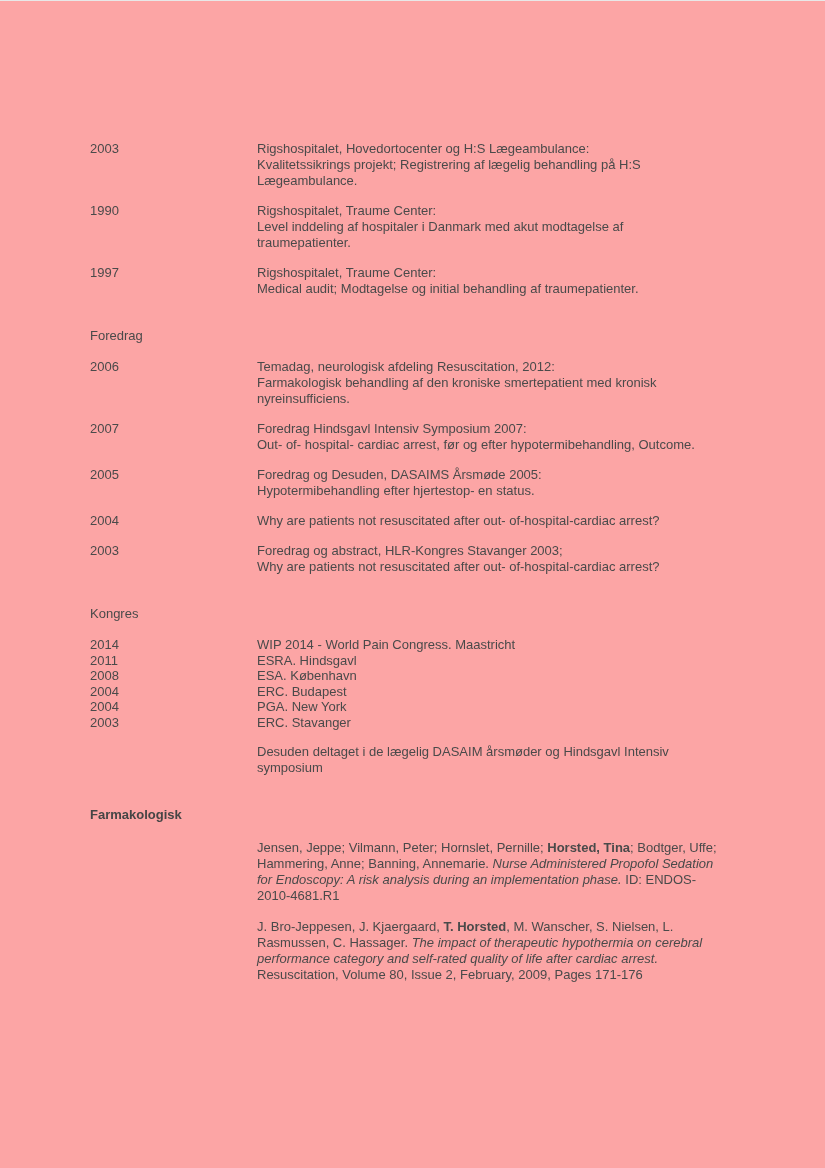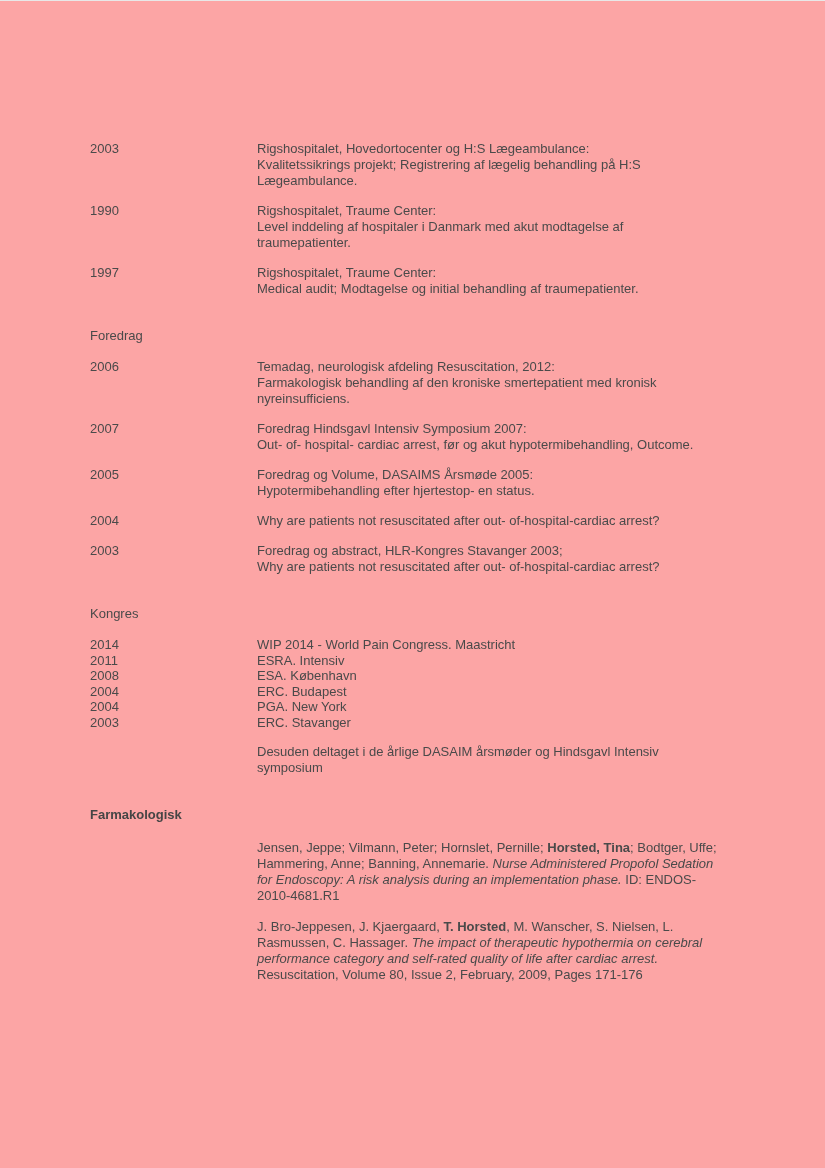--- a/index.html
+++ b/index.html
@@ -94,27 +94,27 @@
             <div class="desc-col">
               <div class="line">Temadag, neurologisk afdeling Resuscitation, 2012:</div>
               <div class="line">Farmakologisk behandling af den kroniske smertepatient med kronisk</div>
               <div class="line">nyreinsufficiens.</div>
             </div>
           </div>
           <div class="row entry">
             <div class="year-col">2007</div>
             <div class="desc-col">
               <div class="line">Foredrag Hindsgavl Intensiv Symposium 2007:</div>
-              <div class="line">Out- of- hospital- cardiac arrest, før og akut hypotermibehandling, Outcome.</div>
+              <div class="line">Out- of- hospital- cardiac arrest, før og efter hypotermibehandling, Outcome.</div>
             </div>
           </div>
           <div class="row entry">
             <div class="year-col">2005</div>
             <div class="desc-col">
-              <div class="line">Foredrag og Volume, DASAIMS Årsmøde 2005:</div>
+              <div class="line">Foredrag og Desuden, DASAIMS Årsmøde 2005:</div>
               <div class="line">Hypotermibehandling efter hjertestop- en status.</div>
             </div>
           </div>
           <div class="row entry">
             <div class="year-col">2004</div>
             <div class="desc-col">
               <div class="line">Why are patients not resuscitated after out- of-hospital-cardiac arrest?</div>
             </div>
           </div>
           <div class="row entry">
@@ -132,21 +132,21 @@
       <div id="kongres-rows" class="kongres-rows">
           <div class="row kongres-row">
             <div class="year-col">2014</div>
             <div class="desc-col">
               <div class="line">WIP 2014 - World Pain Congress. Maastricht</div>
             </div>
           </div>
           <div class="row kongres-row">
             <div class="year-col">2011</div>
             <div class="desc-col">
-              <div class="line">ESRA. Intensiv</div>
+              <div class="line">ESRA. Hindsgavl</div>
             </div>
           </div>
           <div class="row kongres-row">
             <div class="year-col">2008</div>
             <div class="desc-col">
               <div class="line">ESA. København</div>
             </div>
           </div>
           <div class="row kongres-row">
             <div class="year-col">2004</div>
@@ -161,21 +161,21 @@
             </div>
           </div>
           <div class="row kongres-row">
             <div class="year-col">2003</div>
             <div class="desc-col">
               <div class="line">ERC. Stavanger</div>
             </div>
           </div>
         </div>
       <div id="kongres-note" class="note">
-          <div class="line">Desuden deltaget i de årlige DASAIM årsmøder og Hindsgavl Intensiv</div>
+          <div class="line">Desuden deltaget i de lægelig DASAIM årsmøder og Hindsgavl Intensiv</div>
           <div class="line">symposium</div>
         </div>
     </section>
 
     <section>
       <div class="section-heading semibold">Farmakologisk</div>
       <div id="pub-list">
           <div class="pub"><span>Jensen, Jeppe; Vilmann, Peter; Hornslet, Pernille; </span><span class="seg-b">Horsted, Tina</span><span>; Bodtger, Uffe; Hammering, Anne; Banning, Annemarie. </span><span class="seg-i">Nurse Administered Propofol Sedation for Endoscopy: A risk analysis during an implementation phase.</span><span> ID: ENDOS-2010-4681.R1</span></div>
           <div class="pub"><span>J. Bro-Jeppesen, J. Kjaergaard, </span><span class="seg-b">T. Horsted</span><span>, M. Wanscher, S. Nielsen, L. Rasmussen, C. Hassager. </span><span class="seg-i">The impact of therapeutic hypothermia on cerebral performance category and self-rated quality of life after cardiac arrest.</span><span> Resuscitation, Volume 80, Issue 2, February, 2009, Pages 171-176</span></div>
         </div>

